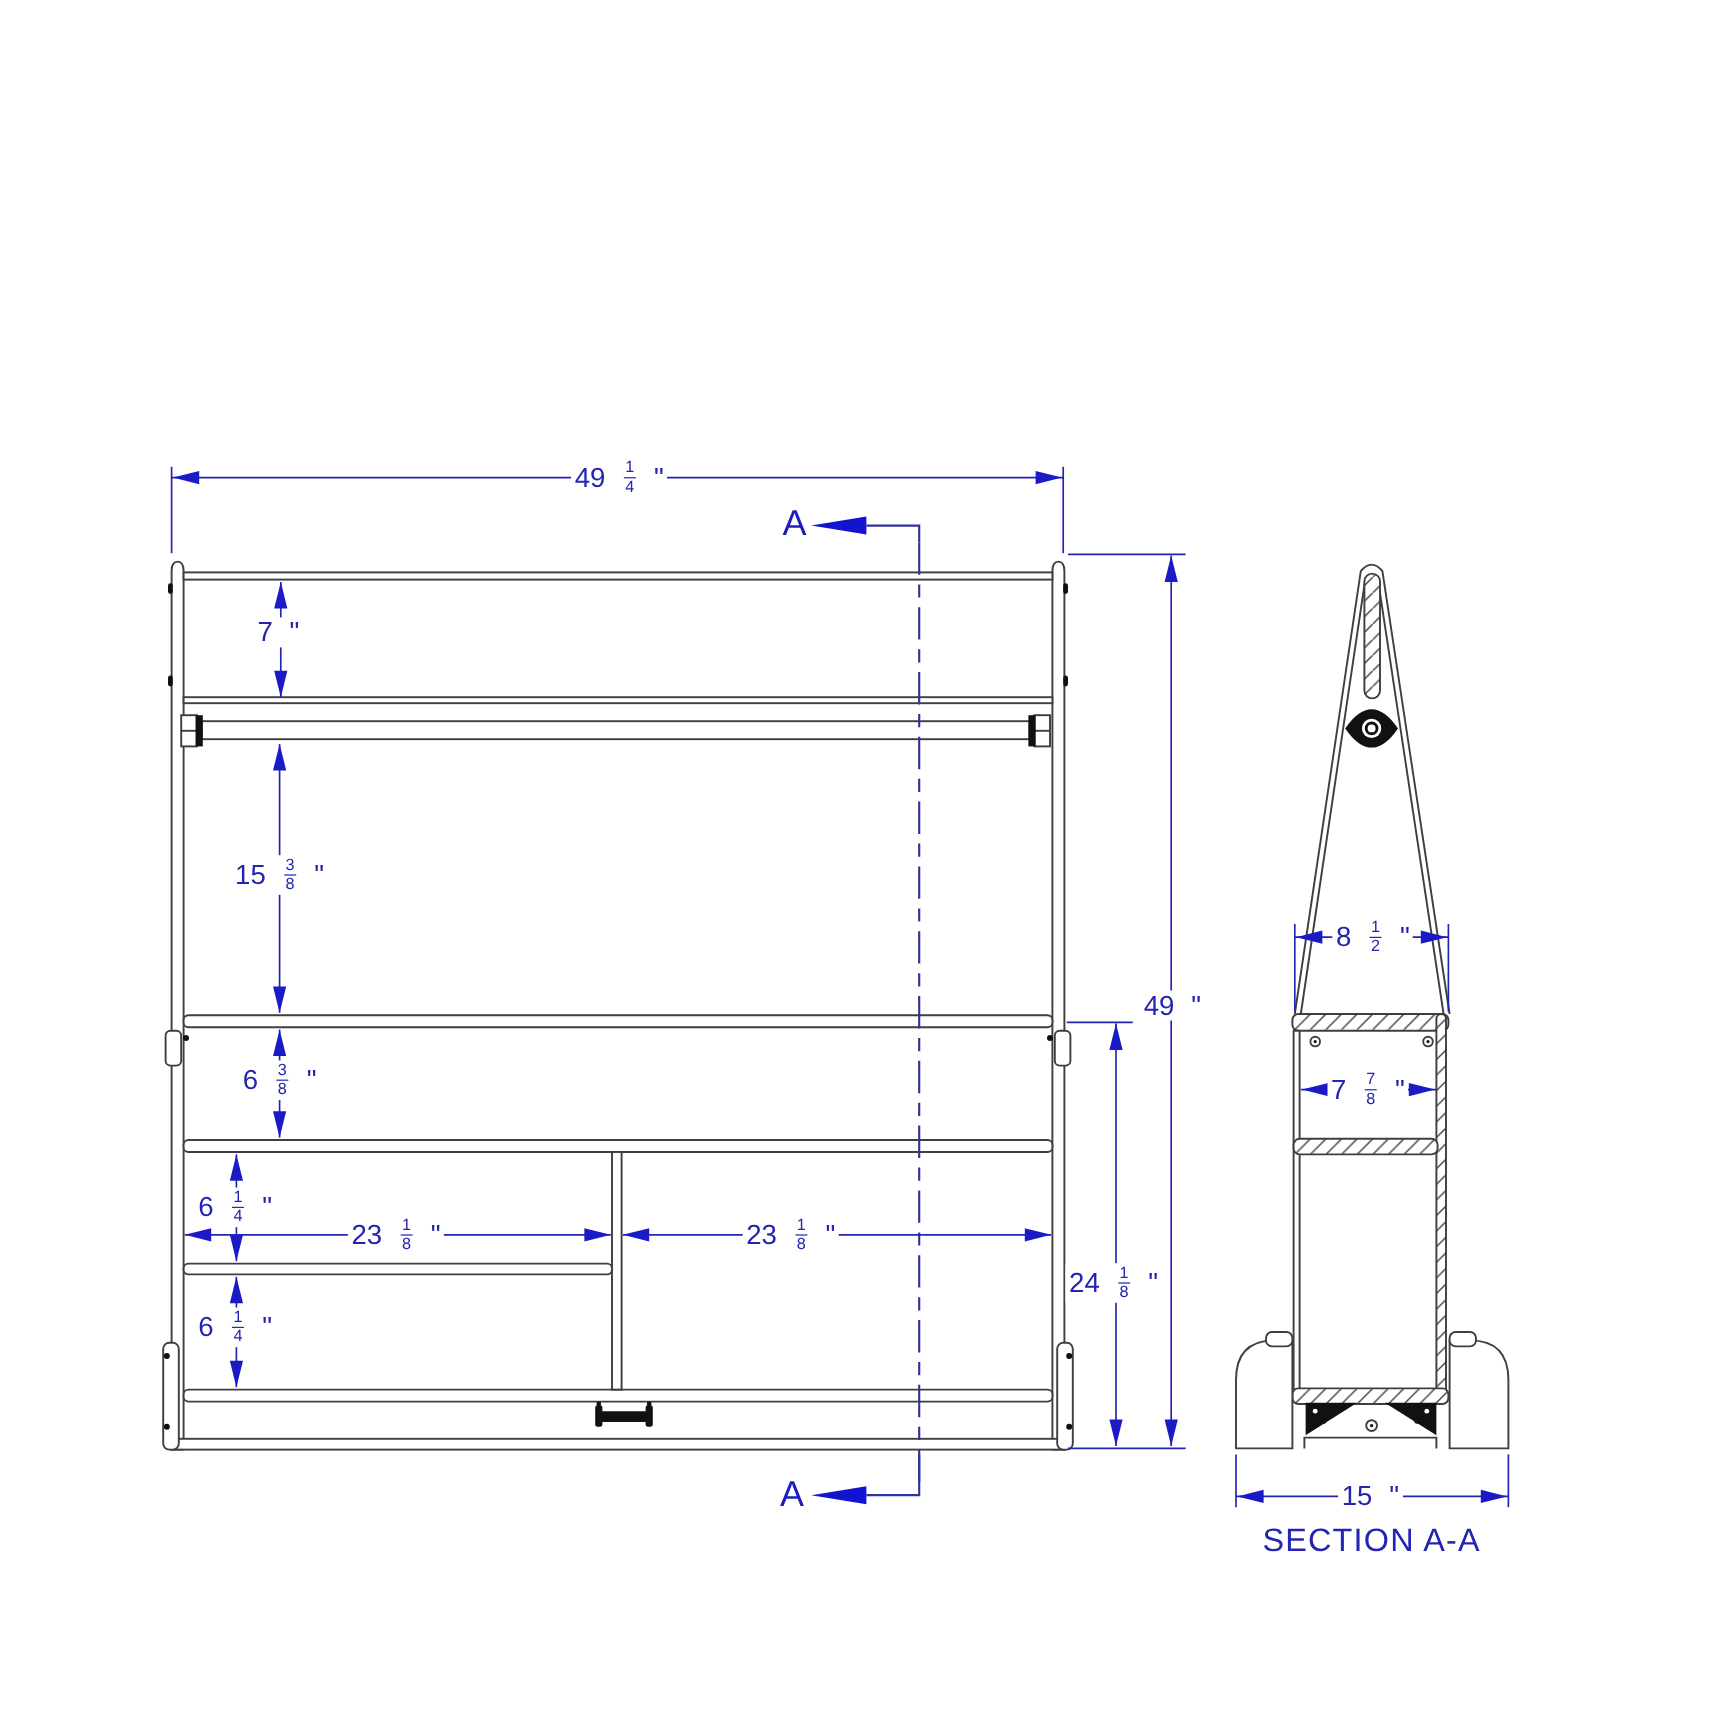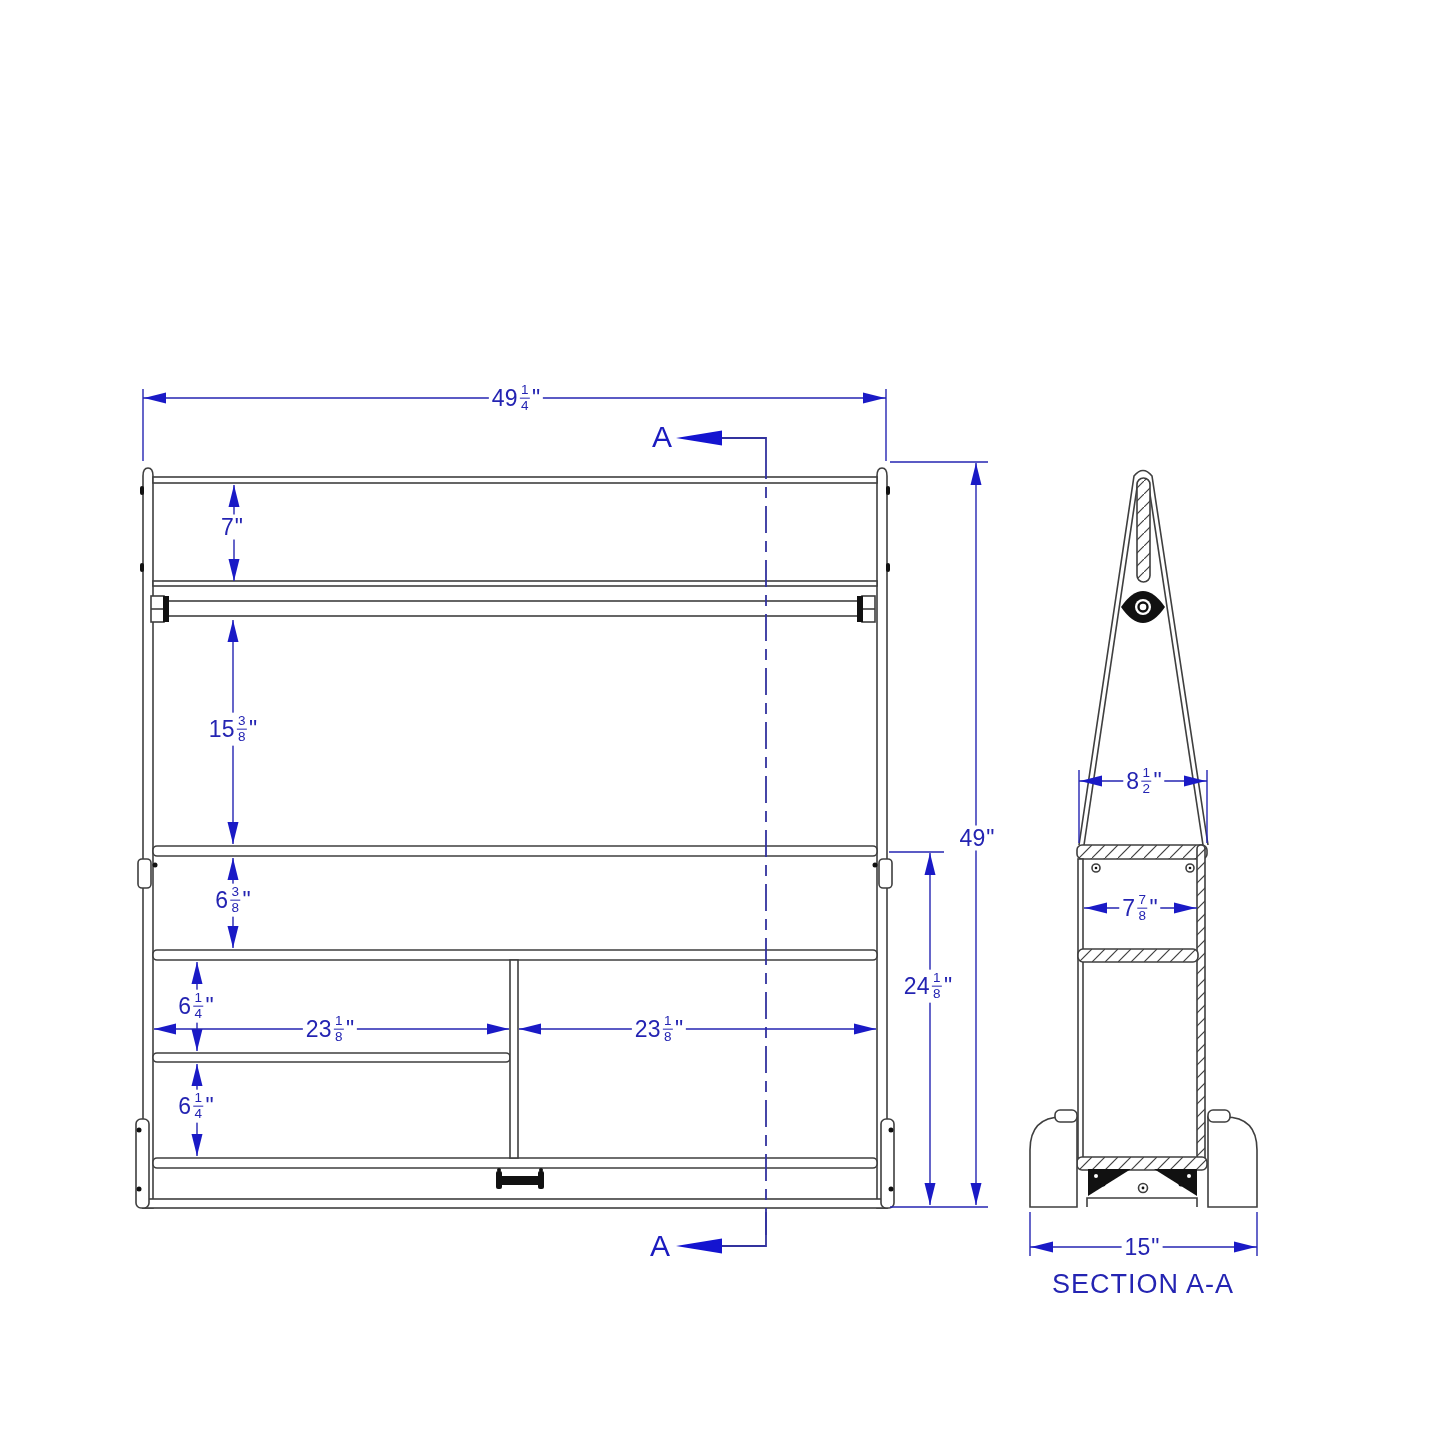--- a/index.html
+++ b/index.html
@@ -2,21 +2,21 @@
 <html><head>
 <meta charset="utf-8">
 <style>
   html,body{margin:0;padding:0;background:#fff;}
   .canvas{position:relative;width:1445px;height:1445px;background:#fff;overflow:hidden;
           font-family:"Liberation Sans", sans-serif;}
   .canvas svg{position:absolute;left:0;top:0;}
   
   .dim{position:absolute;transform:translate(-50%,-50%);display:inline-flex;align-items:center;
        white-space:nowrap;color:#2424b2;font-size:23px;line-height:1;background:#fff;
-       padding:1px 3px;gap:1px;}
+       padding:1px 3px;gap:14px;}
   .dim .frac{display:inline-flex;flex-direction:column;align-items:center;font-size:13.5px;
        line-height:1.1;margin:0 1px;}
   .dim .frac .num{border-bottom:1.6px solid currentColor;padding:0 1.5px;}
   .dim .frac .den{padding:0 1.5px;}
   .marker-a{position:absolute;transform:translate(-50%,-50%);color:#1b1bbf;font-size:30px;
        line-height:1;background:#fff;padding:0 2px;}
   .section-title{position:absolute;transform:translate(-50%,-50%);color:#2424b2;font-size:27px;
        line-height:1;letter-spacing:1px;}
 </style>
 </head>
@@ -281,21 +281,21 @@
 
 <div class="dim" style="left:659px;top:1029px;">
   <span>23</span>
       <span class="frac">
         <span class="num">1</span>
         <span class="den">8</span>
       </span>
       <span>"</span>
 </div>
 
-<div class="dim" style="left:928px;top:986px;">
+<div class="dim" style="left:928px;top:1069px;">
   <span>24</span>
       <span class="frac">
         <span class="num">1</span>
         <span class="den">8</span>
       </span>
       <span>"</span>
 </div>
 
 <div class="dim" style="left:977px;top:838px;">
   <span>49</span>

